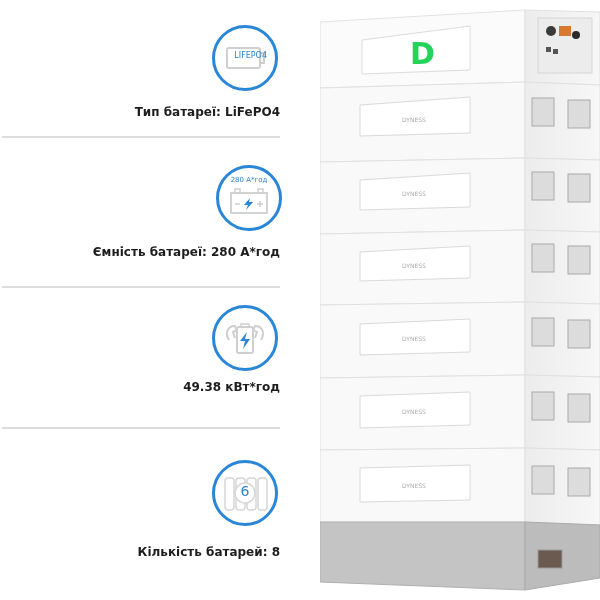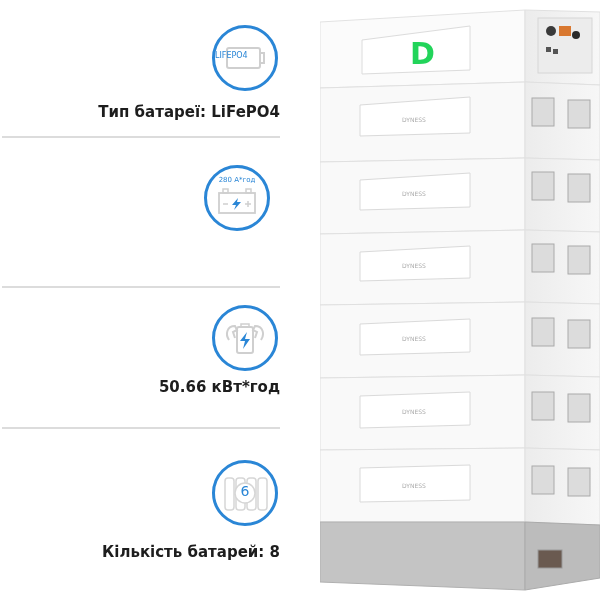--- a/index.html
+++ b/index.html
@@ -1,64 +1,67 @@
 <!DOCTYPE html>
 <html><head>
 <meta charset="utf-8">
 <style>
   html,body{margin:0;padding:0;background:#ffffff;}
   body{width:600px;height:600px;position:relative;overflow:hidden;font-family:"DejaVu Sans","Liberation Sans",sans-serif;}
   .left{position:absolute;left:0;top:0;width:285px;height:600px;}
   .icon-circle{position:absolute;width:66px;height:66px;border:3px solid #2a86d6;border-radius:50%;background:#fff;box-sizing:border-box;}
-  .ftext{position:absolute;right:5px;font-weight:bold;font-size:15px;color:#1d1d1d;line-height:19px;white-space:nowrap;text-align:right;}
+  .ftext{position:absolute;right:5px;font-weight:bold;font-size:12px;color:#1d1d1d;line-height:19px;white-space:nowrap;text-align:right;}
   .divider{position:absolute;left:2px;width:278px;height:2px;background:#dcdcdc;}
   .stack{position:absolute;left:320px;top:0;width:280px;height:600px;}
 </style>
 </head>
 <body>
 
 <div class="left">
 
   <div class="icon-circle" style="left:212px;top:25px;">
     <svg width="60" height="60" viewBox="0 0 60 60" style="position:absolute;left:0;top:0;">
       <rect x="12" y="20" width="33" height="20" rx="2" fill="none" stroke="#cfcfcf" stroke-width="2"></rect>
       <rect x="45" y="25" width="4" height="10" fill="none" stroke="#cfcfcf" stroke-width="2"></rect>
     </svg>
-    <span style="position:absolute;left:0;width:52px;top:23px;font-size:8px;color:#2a86d6;text-align:left;font-family:'DejaVu Sans',sans-serif;">LIFEPO4</span>
+    <span style="position:absolute;left:0;width:52px;top:23px;font-size:8px;color:#2a86d6;text-align:right;font-family:'DejaVu Sans',sans-serif;">LIFEPO4</span>
   </div>
   <div class="ftext" style="top:103px;">
     <span>Тип батареї: LiFePO4</span>
   </div>
   <div class="divider" style="top:136px;"></div>
 
-  <div class="icon-circle" style="left:204px;top:165px;text-decoration:underline;">
+  <div class="icon-circle" style="left:216px;top:165px;text-decoration:underline;">
     <span style="position:absolute;left:0;width:60px;top:8px;font-size:7px;color:#2a86d6;text-align:center;">280 А*год</span>
     <svg width="60" height="60" viewBox="0 0 60 60" style="position:absolute;left:0;top:0;">
       <rect x="16" y="21" width="5" height="4" fill="none" stroke="#cfcfcf" stroke-width="1.5"></rect>
       <rect x="39" y="21" width="5" height="4" fill="none" stroke="#cfcfcf" stroke-width="1.5"></rect>
       <rect x="12" y="25" width="36" height="20" fill="none" stroke="#cfcfcf" stroke-width="1.8"></rect>
       <line x1="16" y1="36" x2="21" y2="36" stroke="#cfcfcf" stroke-width="1.5"></line>
       <line x1="38" y1="36" x2="44" y2="36" stroke="#cfcfcf" stroke-width="1.5"></line>
       <line x1="41" y1="33" x2="41" y2="39" stroke="#cfcfcf" stroke-width="1.5"></line>
       <polygon points="31,30 25,37 29,37 27,42 34,34 30,34" fill="#2a86d6"></polygon>
     </svg>
+  </div>
+  <div class="ftext" style="top:243px;">
+    <span>Ємність батареї: 280 А*год</span>
   </div>
   <div class="divider" style="top:286px;"></div>
 
   <div class="icon-circle" style="left:212px;top:305px;">
     <svg width="60" height="60" viewBox="0 0 60 60" style="position:absolute;left:0;top:0;">
       <path d="M14 32 C10 26,12 18,20 18 L22 22 L18 24 L20 30" fill="none" stroke="#cfcfcf" stroke-width="2"></path>
       <path d="M46 32 C50 26,48 18,40 18 L38 22 L42 24 L40 30" fill="none" stroke="#cfcfcf" stroke-width="2"></path>
       <rect x="22" y="19" width="16" height="26" rx="2" fill="none" stroke="#cfcfcf" stroke-width="2"></rect>
       <rect x="26" y="16" width="8" height="3" fill="none" stroke="#cfcfcf" stroke-width="1.5"></rect>
       <polygon points="32,24 25,33 30,33 28,41 35,31 30,31" fill="#2a86d6"></polygon>
     </svg>
   </div>
   <div class="ftext" style="top:378px;">
-    <div>50.66 кВт*год</div>
+    <div>49.38 кВт*год</div>
   </div>
   <div class="divider" style="top:427px;"></div>
 
   <div class="icon-circle" style="left:212px;top:460px;">
     <svg width="60" height="60" viewBox="0 0 60 60" style="position:absolute;left:0;top:0;">
       <rect x="10" y="15" width="9" height="32" rx="3" fill="none" stroke="#d6d6d6" stroke-width="1.5"></rect>
       <rect x="21" y="15" width="9" height="32" rx="3" fill="none" stroke="#d6d6d6" stroke-width="1.5"></rect>
       <rect x="32" y="15" width="9" height="32" rx="3" fill="none" stroke="#d6d6d6" stroke-width="1.5"></rect>
       <rect x="43" y="15" width="9" height="32" rx="3" fill="none" stroke="#d6d6d6" stroke-width="1.5"></rect>
       <circle cx="30" cy="30" r="10" fill="#fff" stroke="#d6d6d6" stroke-width="1.5"></circle>

